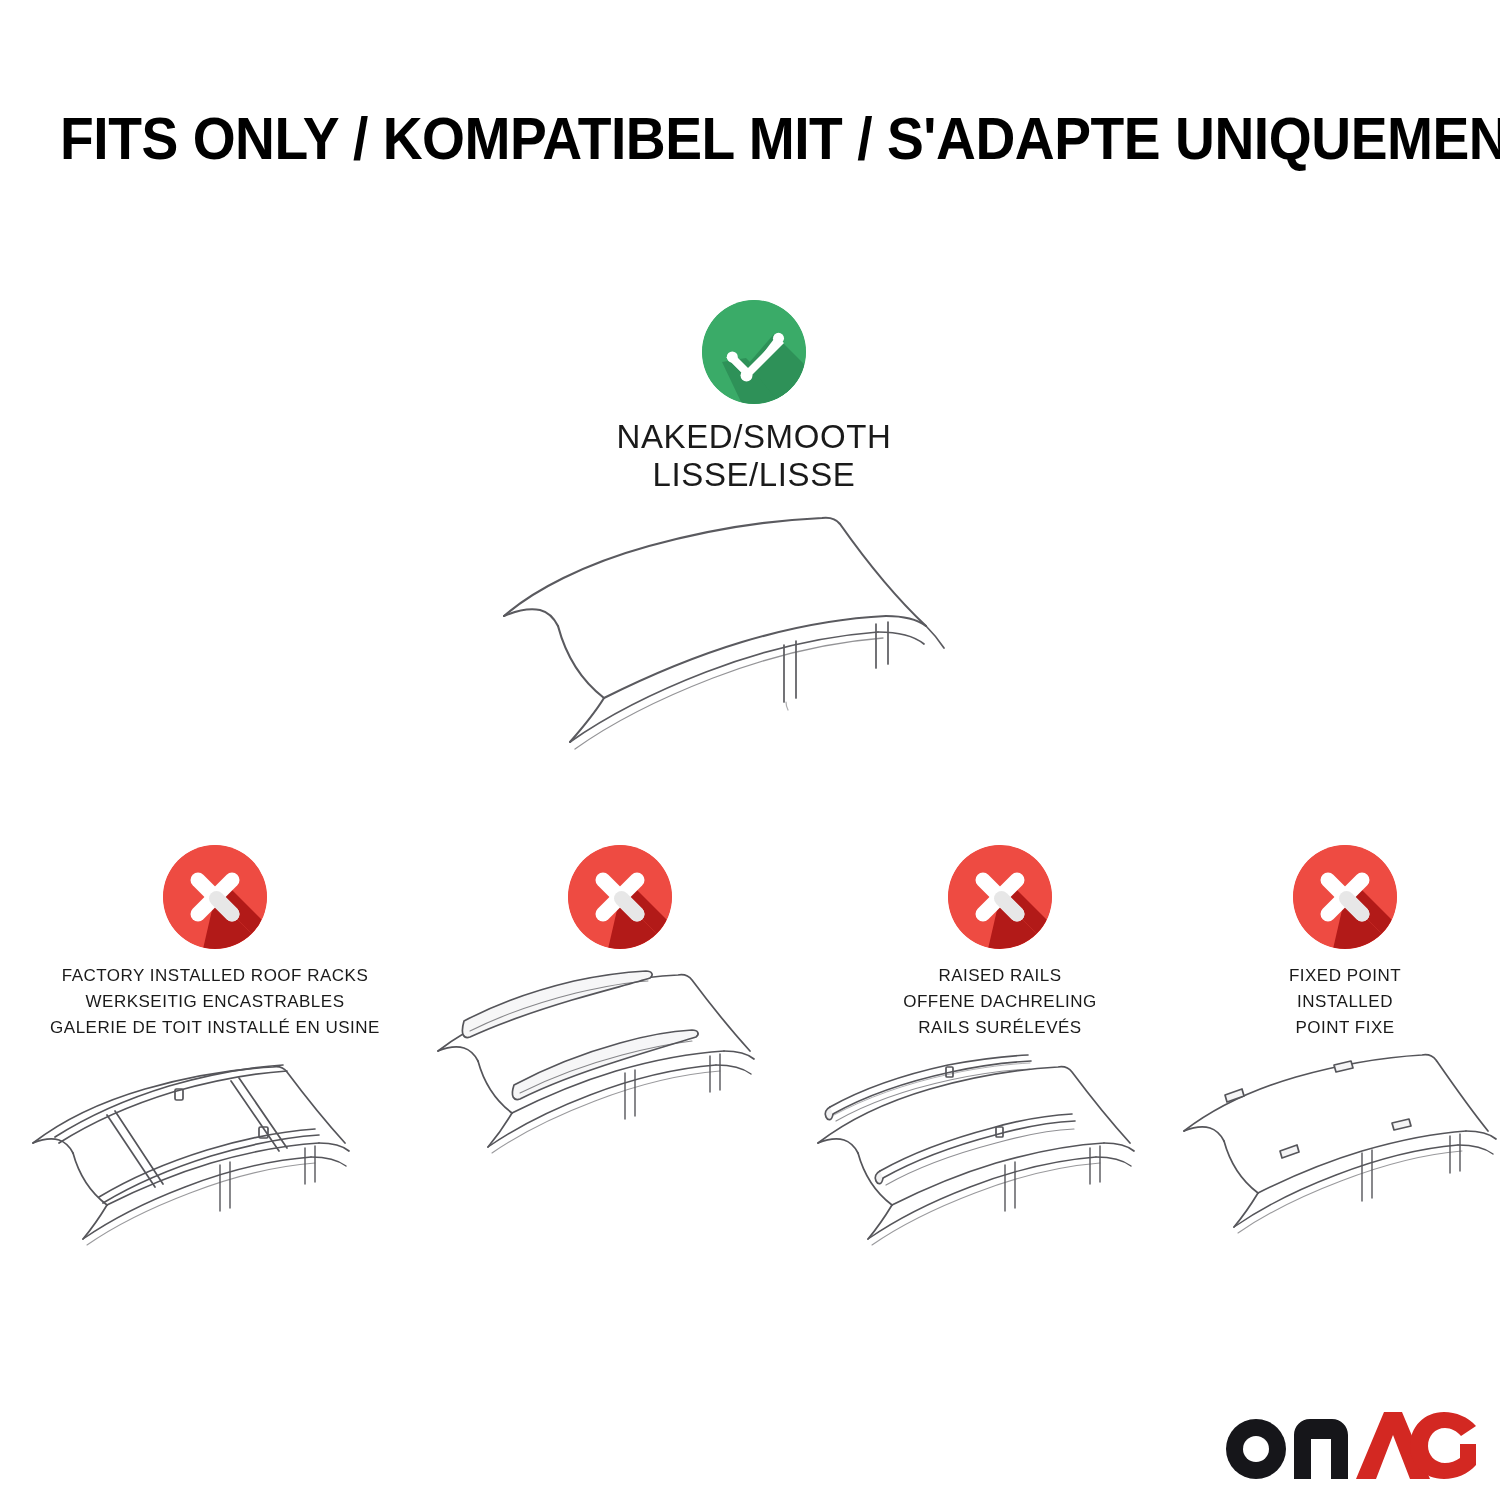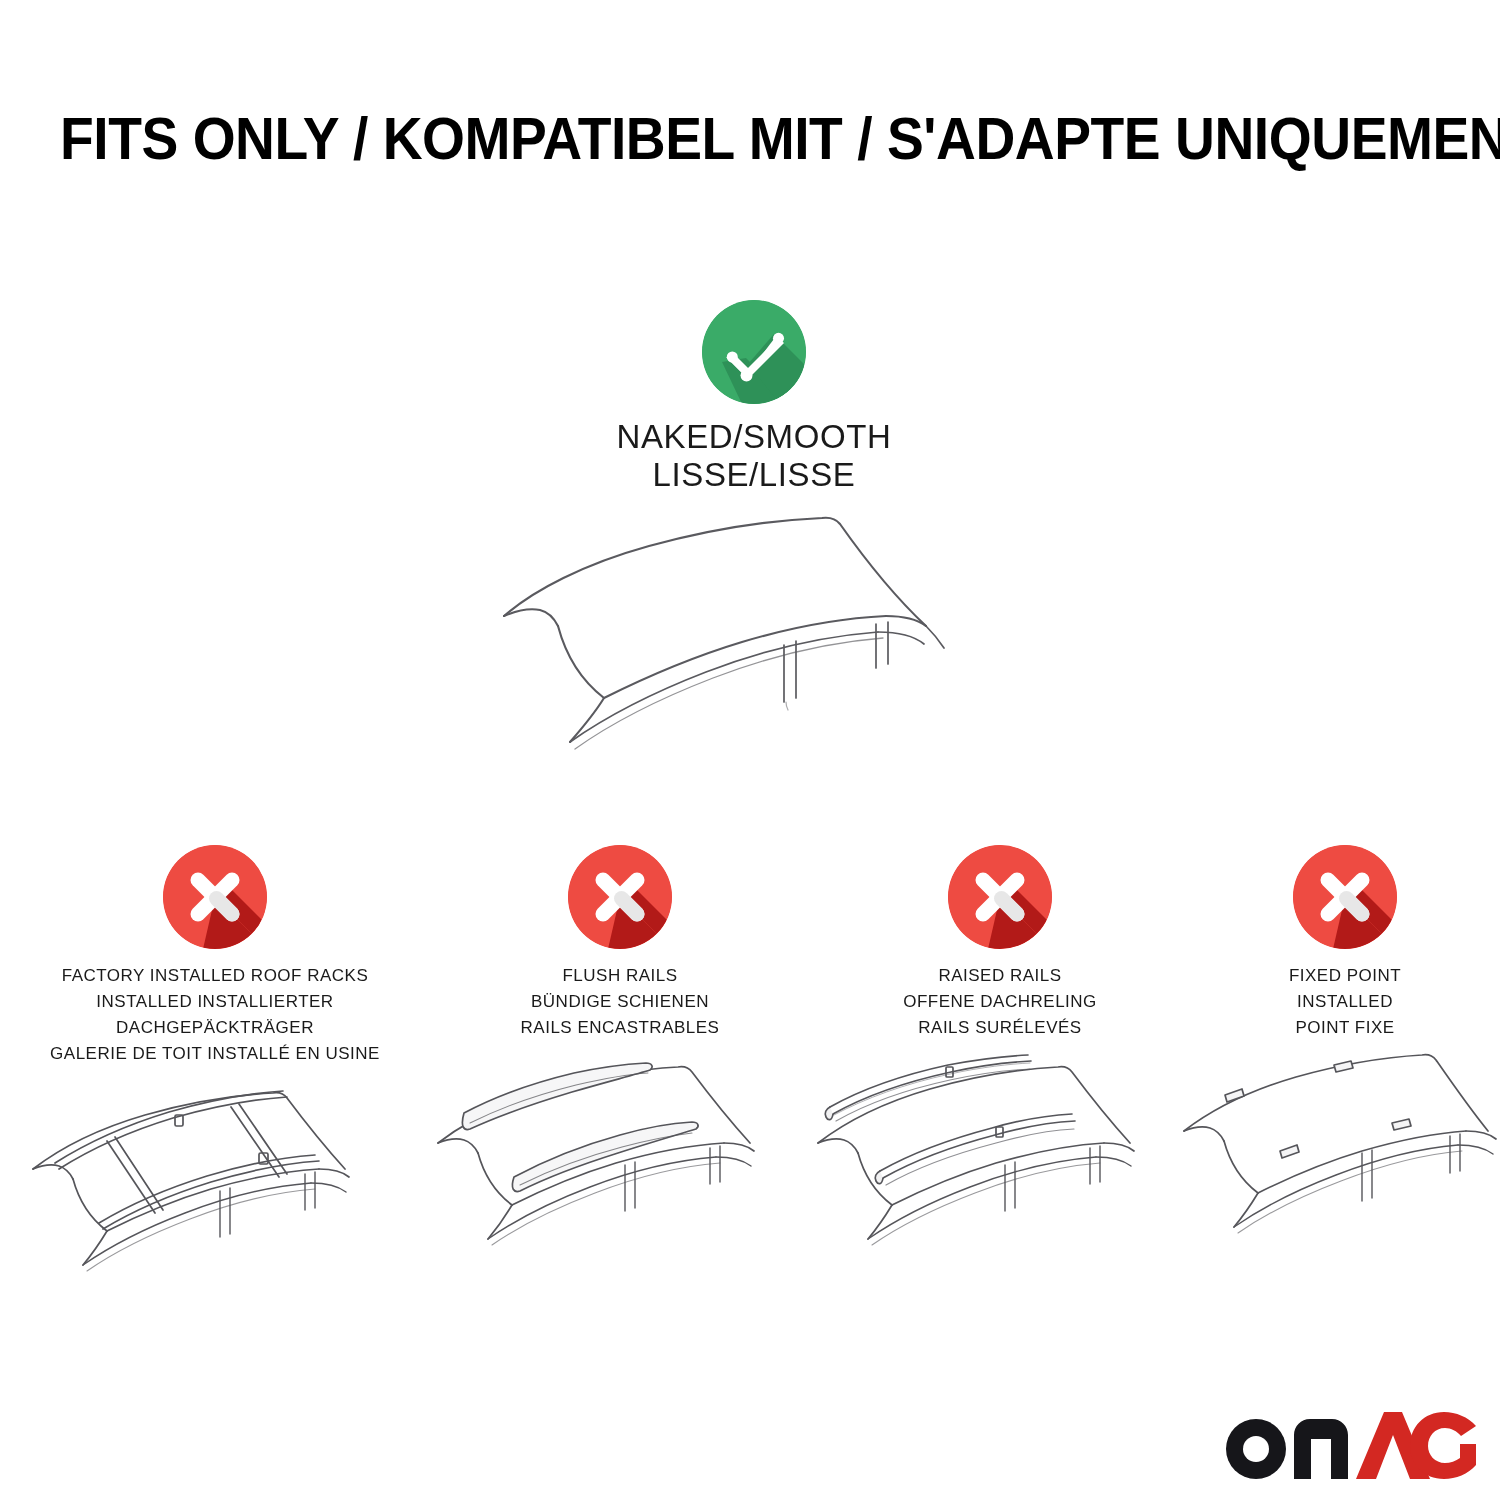--- a/index.html
+++ b/index.html
@@ -210,22 +210,21 @@
               <line x1="69" y1="35" x2="35" y2="69"></line>
             </g>
             <g stroke="#e3e3e3" stroke-width="15" stroke-linecap="round" opacity="0.85">
               <line x1="53.5" y1="53.5" x2="69" y2="69"></line>
             </g>
           </g>
         </svg>
       </div>
       <div class="reject-labels">
         <div>FACTORY INSTALLED ROOF RACKS</div>
-        <div>INSTALLED INSTALLIERTER</div>
-        <div>DACHGEPÄCKTRÄGER</div>
+        <div>WERKSEITIG ENCASTRABLES</div>
         <div>GALERIE DE TOIT INSTALLÉ EN USINE</div>
       </div>
       <svg class="roof-small" viewBox="0 0 400 215" xmlns="http://www.w3.org/2000/svg">
         <g fill="none" stroke="#55555a" stroke-width="1.7" stroke-linecap="round" stroke-linejoin="round">
 
           <path d="M18 92 C44 72 82 52 130 38 C176 25 222 18 258 16 C264 15 269 17 272 21
                    C290 45 310 70 330 92"></path>
           <path d="M18 92 C28 88 37 87 44 89 C50 91 55 96 58 102"></path>
           <path d="M58 102 C64 124 76 142 92 154"></path>
           <path d="M92 154 C86 164 78 176 68 188"></path>
@@ -270,25 +269,20 @@
             <path d="M64 40 L104 80 L104 104 L52 52 Z" fill="#b21a18"></path>
             <g stroke="#ffffff" stroke-width="15" stroke-linecap="round">
               <line x1="35" y1="35" x2="69" y2="69"></line>
               <line x1="69" y1="35" x2="35" y2="69"></line>
             </g>
             <g stroke="#e3e3e3" stroke-width="15" stroke-linecap="round" opacity="0.85">
               <line x1="53.5" y1="53.5" x2="69" y2="69"></line>
             </g>
           </g>
         </svg>
-      </div>
-      <div class="reject-labels">
-        <div>FLUSH RAILS</div>
-        <div>BÜNDIGE SCHIENEN</div>
-        <div>RAILS ENCASTRABLES</div>
       </div>
       <svg class="roof-small" viewBox="0 0 400 215" xmlns="http://www.w3.org/2000/svg">
         <g fill="none" stroke="#55555a" stroke-width="1.7" stroke-linecap="round" stroke-linejoin="round">
           <path d="M18 92 C44 72 82 52 130 38 C176 25 222 18 258 16 C264 15 269 17 272 21
                    C290 45 310 70 330 92"></path>
           <path d="M18 92 C28 88 37 87 44 89 C50 91 55 96 58 102"></path>
           <path d="M58 102 C64 124 76 142 92 154"></path>
           <path d="M92 154 C86 164 78 176 68 188"></path>
           <path d="M92 154 C122 139 156 124 196 112 C234 101 272 94 304 92"></path>
           <path d="M304 92 C318 92 328 95 334 100"></path>

